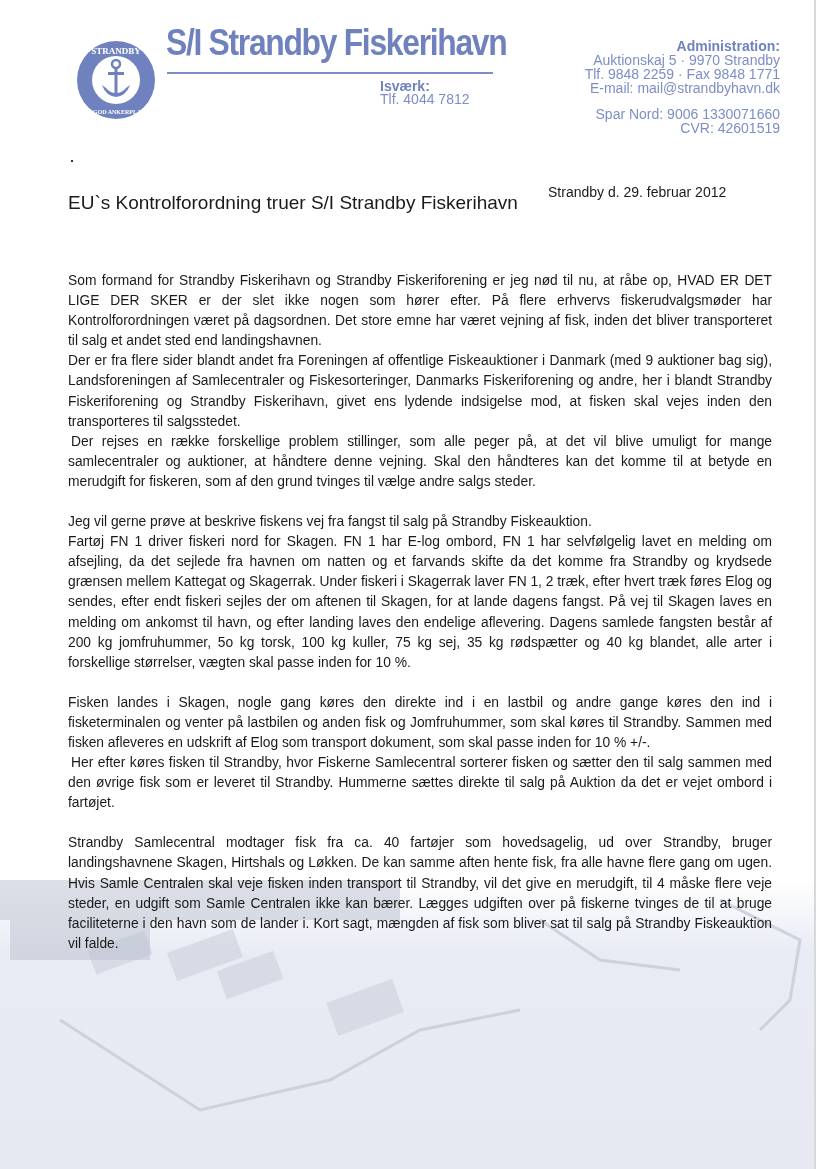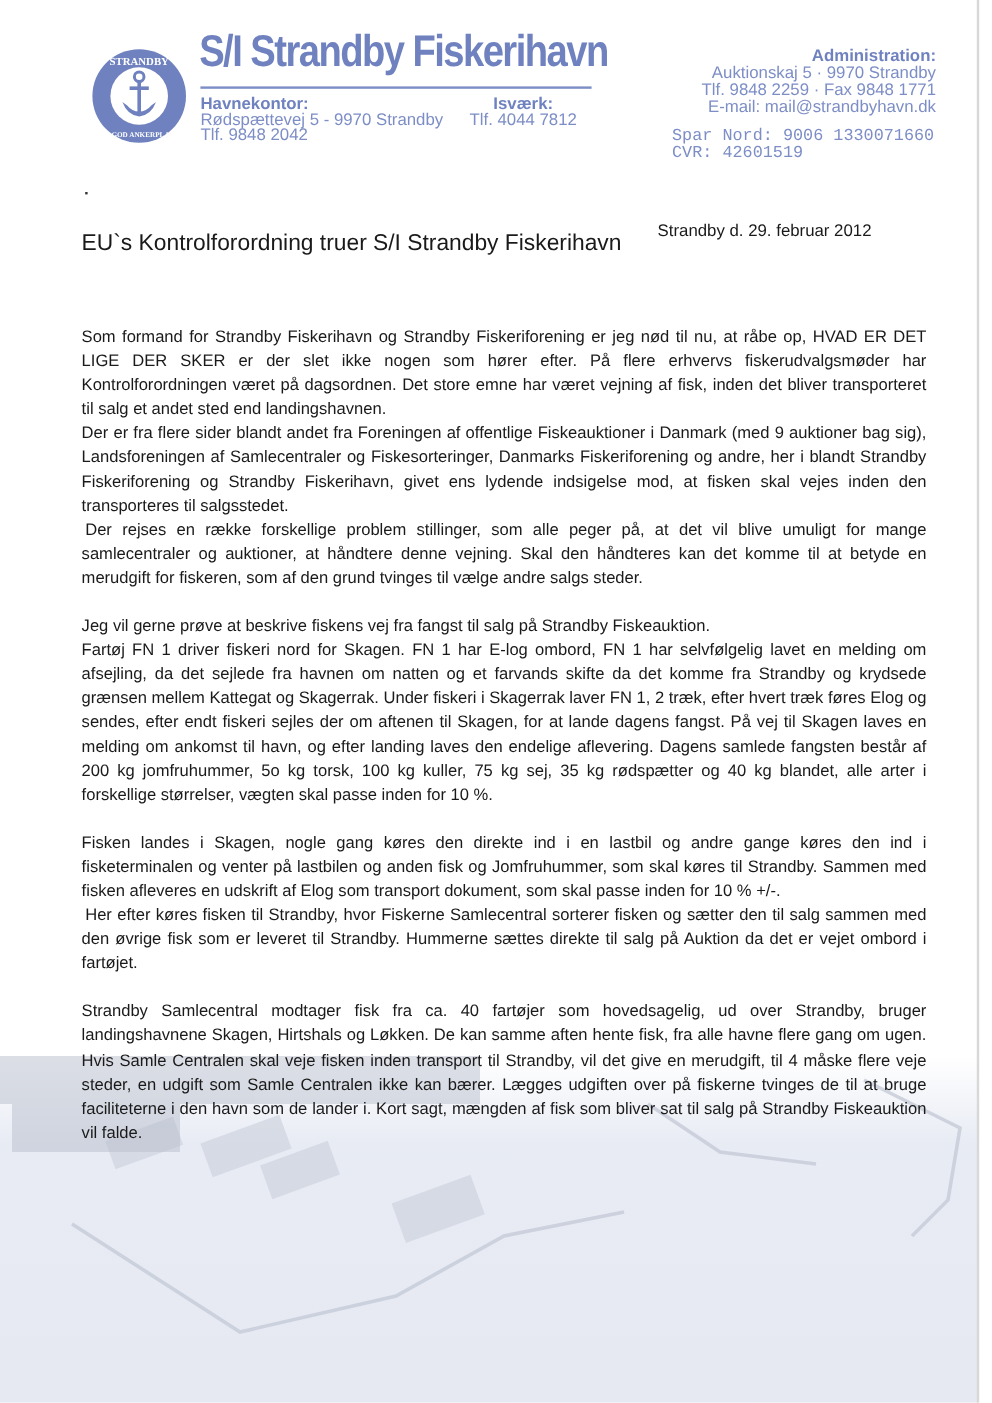--- a/index.html
+++ b/index.html
@@ -23,23 +23,23 @@
   .brand-title {
     position: absolute; left: 166px; top: 22px;
     font-family: "Liberation Sans", sans-serif; font-weight: bold;
     font-size: 37px; letter-spacing: -1.5px; color: #6f82bf;
     transform: scaleX(0.86); transform-origin: left top; white-space: nowrap;
   }
   .brand-rule { position: absolute; left: 167px; top: 72px; width: 326px; height: 2px; background: #7d8ec6; }
   .lh-small { position: absolute; font-size: 14px; color: #7d8ec6; line-height: 13px; white-space: nowrap; }
   .lh-bold { font-weight: bold; color: #6f82bf; }
   .left-block { left: 167px; top: 80px; }
-  .isvaerk { left: 380px; top: 80px; width: 112px; text-align: center; }
+  .isvaerk { left: 380px; top: 80px; width: 112px; text-align: left; }
   .admin { left: 560px; top: 39px; width: 220px; text-align: right; line-height: 14px; }
-  .bank { left: 560px; top: 107px; width: 220px; line-height: 14px; font-family: Liberation Mono, monospace; }
+  .bank { left: 560px; top: 107px; width: 220px; text-align: right; line-height: 14px; }
 
   .dot { position: absolute; left: 71px; top: 160px; width: 2px; height: 2px; background: #333; }
 
   .date { position: absolute; left: 548px; top: 184px; font-size: 14px; white-space: nowrap; }
   .subject { position: absolute; left: 68px; top: 192px; font-size: 19px; white-space: nowrap; }
 
   .body { position: absolute; left: 68px; top: 271px; width: 704px; font-size: 13.8px; line-height: 20.1px; }
   .para { margin: 0; text-align: justify; }
   .para.indent1 { text-indent: 3px; }
   .gap { height: 20px; }
@@ -79,25 +79,20 @@
       <rect x="32" y="32" width="16" height="3"></rect>
       <path d="M26 45 Q30 56 40 57 Q50 56 54 45 L50 48 Q46 53 40 53 Q34 53 30 48 Z"></path>
     </g>
     <text x="40" y="14" font-size="9" font-weight="bold" fill="#ffffff" text-anchor="middle" font-family="Liberation Serif, serif">STRANDBY</text>
     <text x="40" y="74" font-size="6" font-weight="bold" fill="#ffffff" text-anchor="middle" font-family="Liberation Serif, serif">EN GOD ANKERPLADS</text>
   </svg>
 
   <div class="brand-title">S/I Strandby Fiskerihavn</div>
   <div class="brand-rule"></div>
 
-  <div class="lh-small left-block">
-    <div class="lh-bold">Havnekontor:</div>
-    <div>Rødspættevej 5 - 9970 Strandby</div>
-    <div>Tlf. 9848 2042</div>
-  </div>
 
   <div class="lh-small isvaerk">
     <div class="lh-bold">Isværk:</div>
     <div>Tlf. 4044 7812</div>
   </div>
 
   <div class="lh-small admin">
     <div class="lh-bold">Administration:</div>
     <div>Auktionskaj 5 · 9970 Strandby</div>
     <div>Tlf.  9848 2259 · Fax 9848 1771</div>

